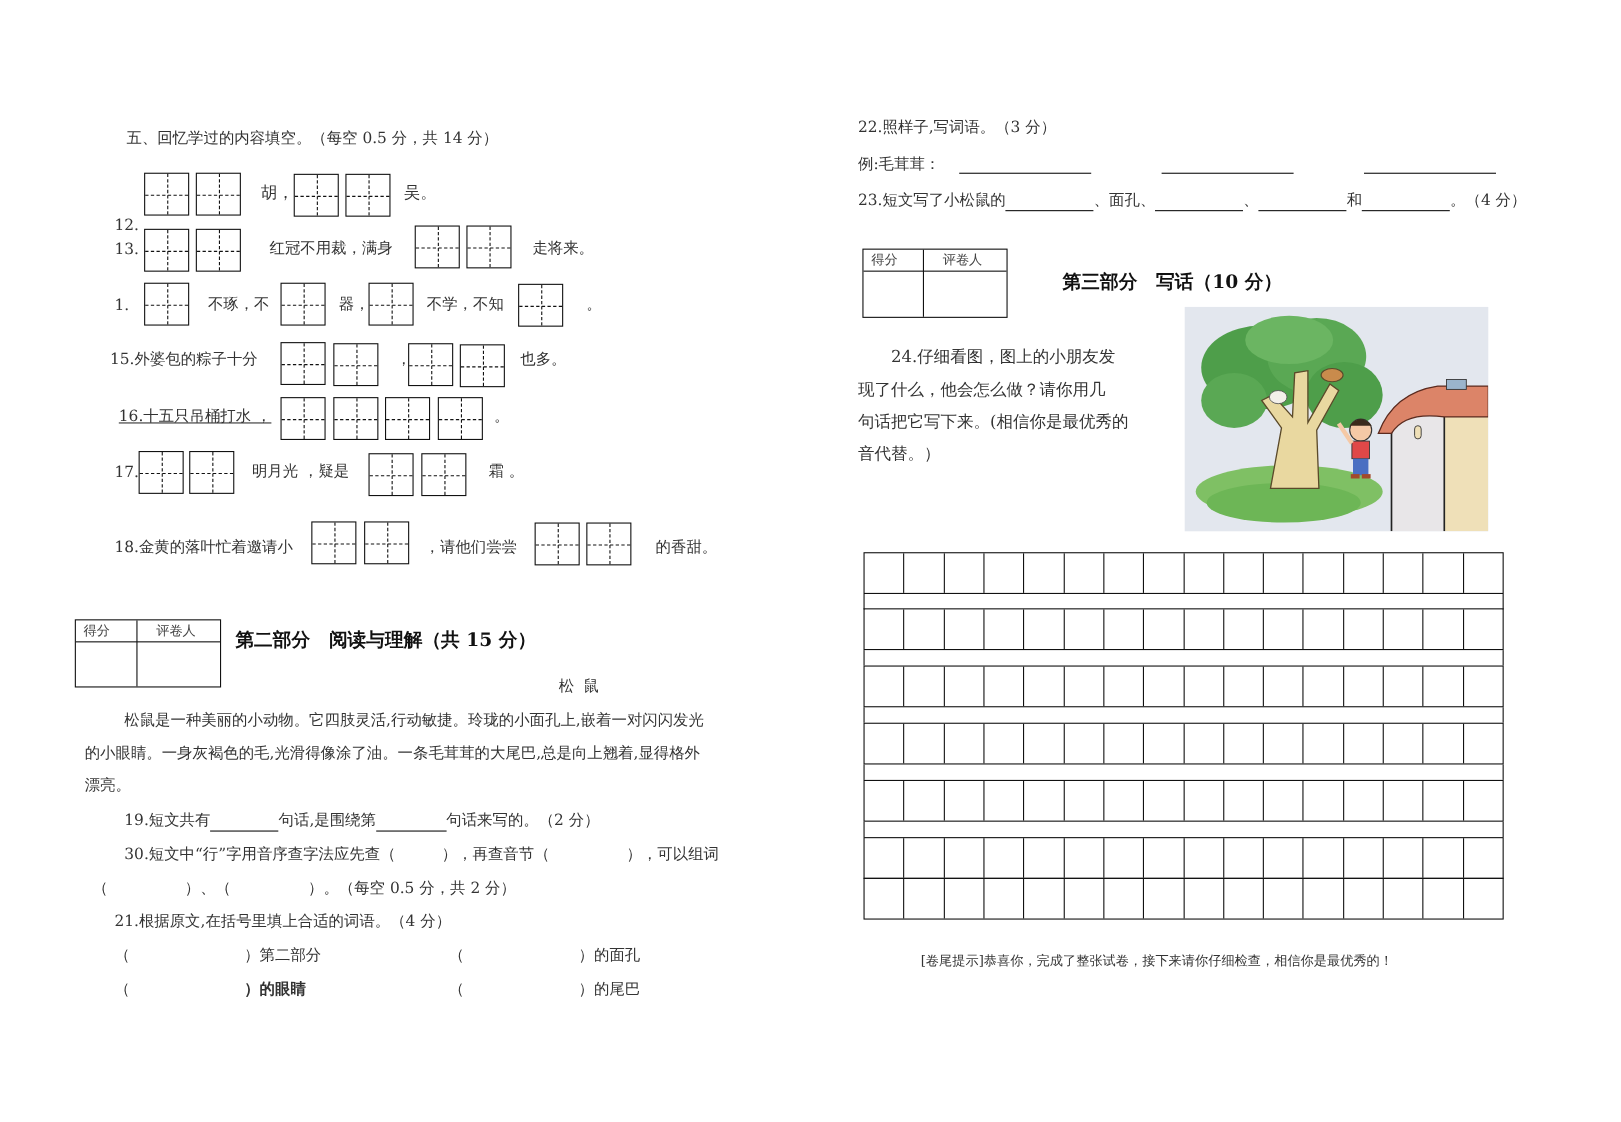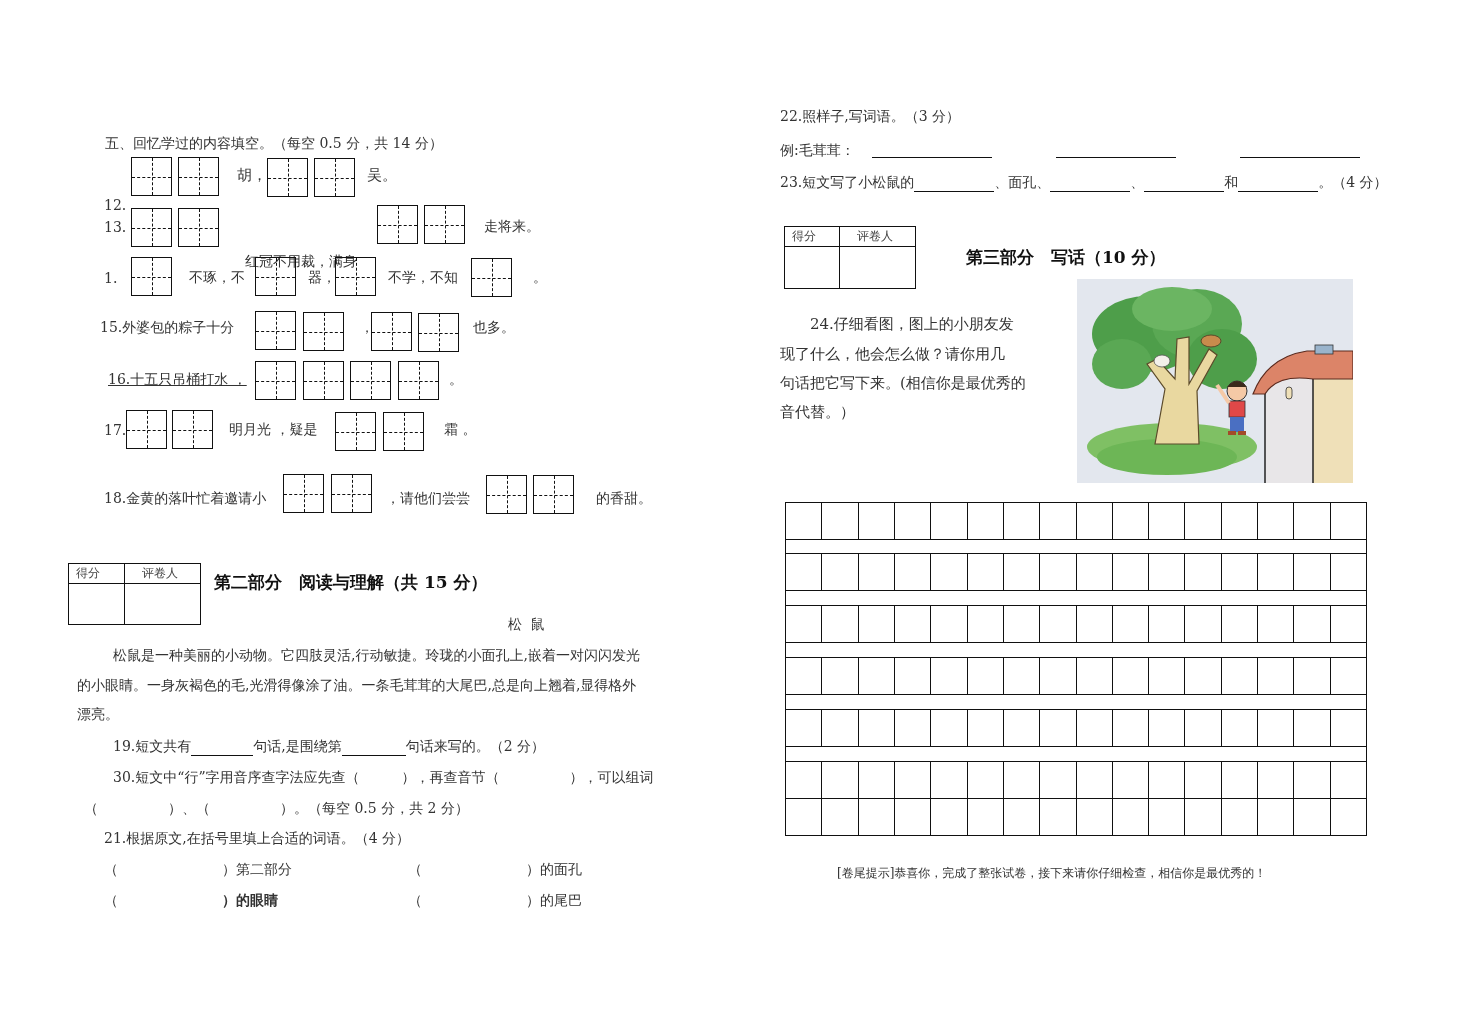--- a/index.html
+++ b/index.html
@@ -20,34 +20,34 @@
   .grid { position:absolute; left:785px; top:502px; width:582px; }
   .grow { position:absolute; left:0; width:582px; height:38px; border:1.5px solid #111; box-sizing:border-box; display:flex; }
   .gcell { flex:1; border-right:1.5px solid #111; }
   .gcell:last-child { border-right:none; }
   .gap { position:absolute; left:0; width:582px; height:14px; border-left:1.5px solid #111; border-right:1.5px solid #111; box-sizing:border-box; }
   .picture { position:absolute; left:1077px; top:279px; width:276px; height:204px; background:#e4e8ee; overflow:hidden; }
 </style>
 </head>
 <body>
 
-<div class="abs t" style="left:105px;top:116px;margin-top:17px;">五、回忆学过的内容填空。（每空 0.5 分，共 14 分）</div>
+<div class="abs t" style="left:115px;top:116px;">五、回忆学过的内容填空。（每空 0.5 分，共 14 分）</div>
 
 <div class="abs t" style="left:104px;top:166px;margin-top:29px;">12.</div>
 <div class="box" style="left:131px;top:157px;"></div>
 <div class="box" style="left:178px;top:157px;"></div>
 <div class="abs t15" style="left:237px;top:164px;">胡，</div>
 <div class="box" style="left:267px;top:158px;"></div>
 <div class="box" style="left:314px;top:158px;"></div>
 <div class="abs t15" style="left:367px;top:164px;">吴。</div>
 
 <div class="abs t" style="left:104px;top:217px;">13.</div>
 <div class="box" style="left:131px;top:208px;"></div>
 <div class="box" style="left:178px;top:208px;"></div>
-<div class="abs t" style="left:245px;top:216px;margin-top:35px;">红冠不用裁，满身</div>
+<div class="abs t" style="left:245px;top:216px;">红冠不用裁，满身</div>
 <div class="box" style="left:377px;top:205px;"></div>
 <div class="box" style="left:424px;top:205px;"></div>
 <div class="abs t" style="left:484px;top:216px;">走将来。</div>
 
 <div class="abs t" style="left:104px;top:268px;">1.</div>
 <div class="box" style="left:131px;top:257px;"></div>
 <div class="abs t" style="left:189px;top:267px;">不琢，不</div>
 <div class="box" style="left:255px;top:257px;"></div>
 <div class="abs t" style="left:308px;top:267px;">器，</div>
 <div class="box" style="left:335px;top:257px;"></div>

